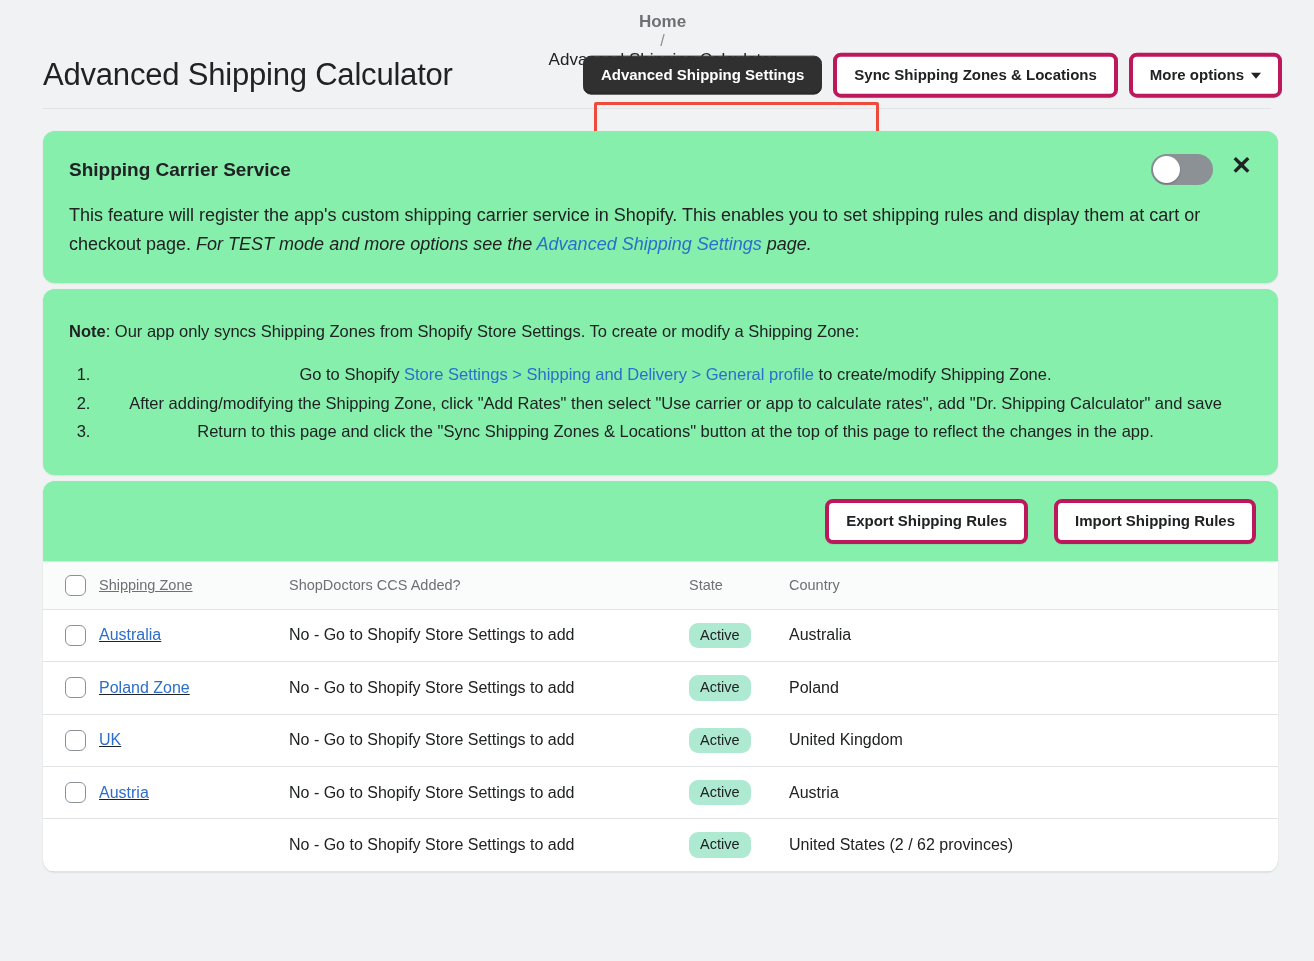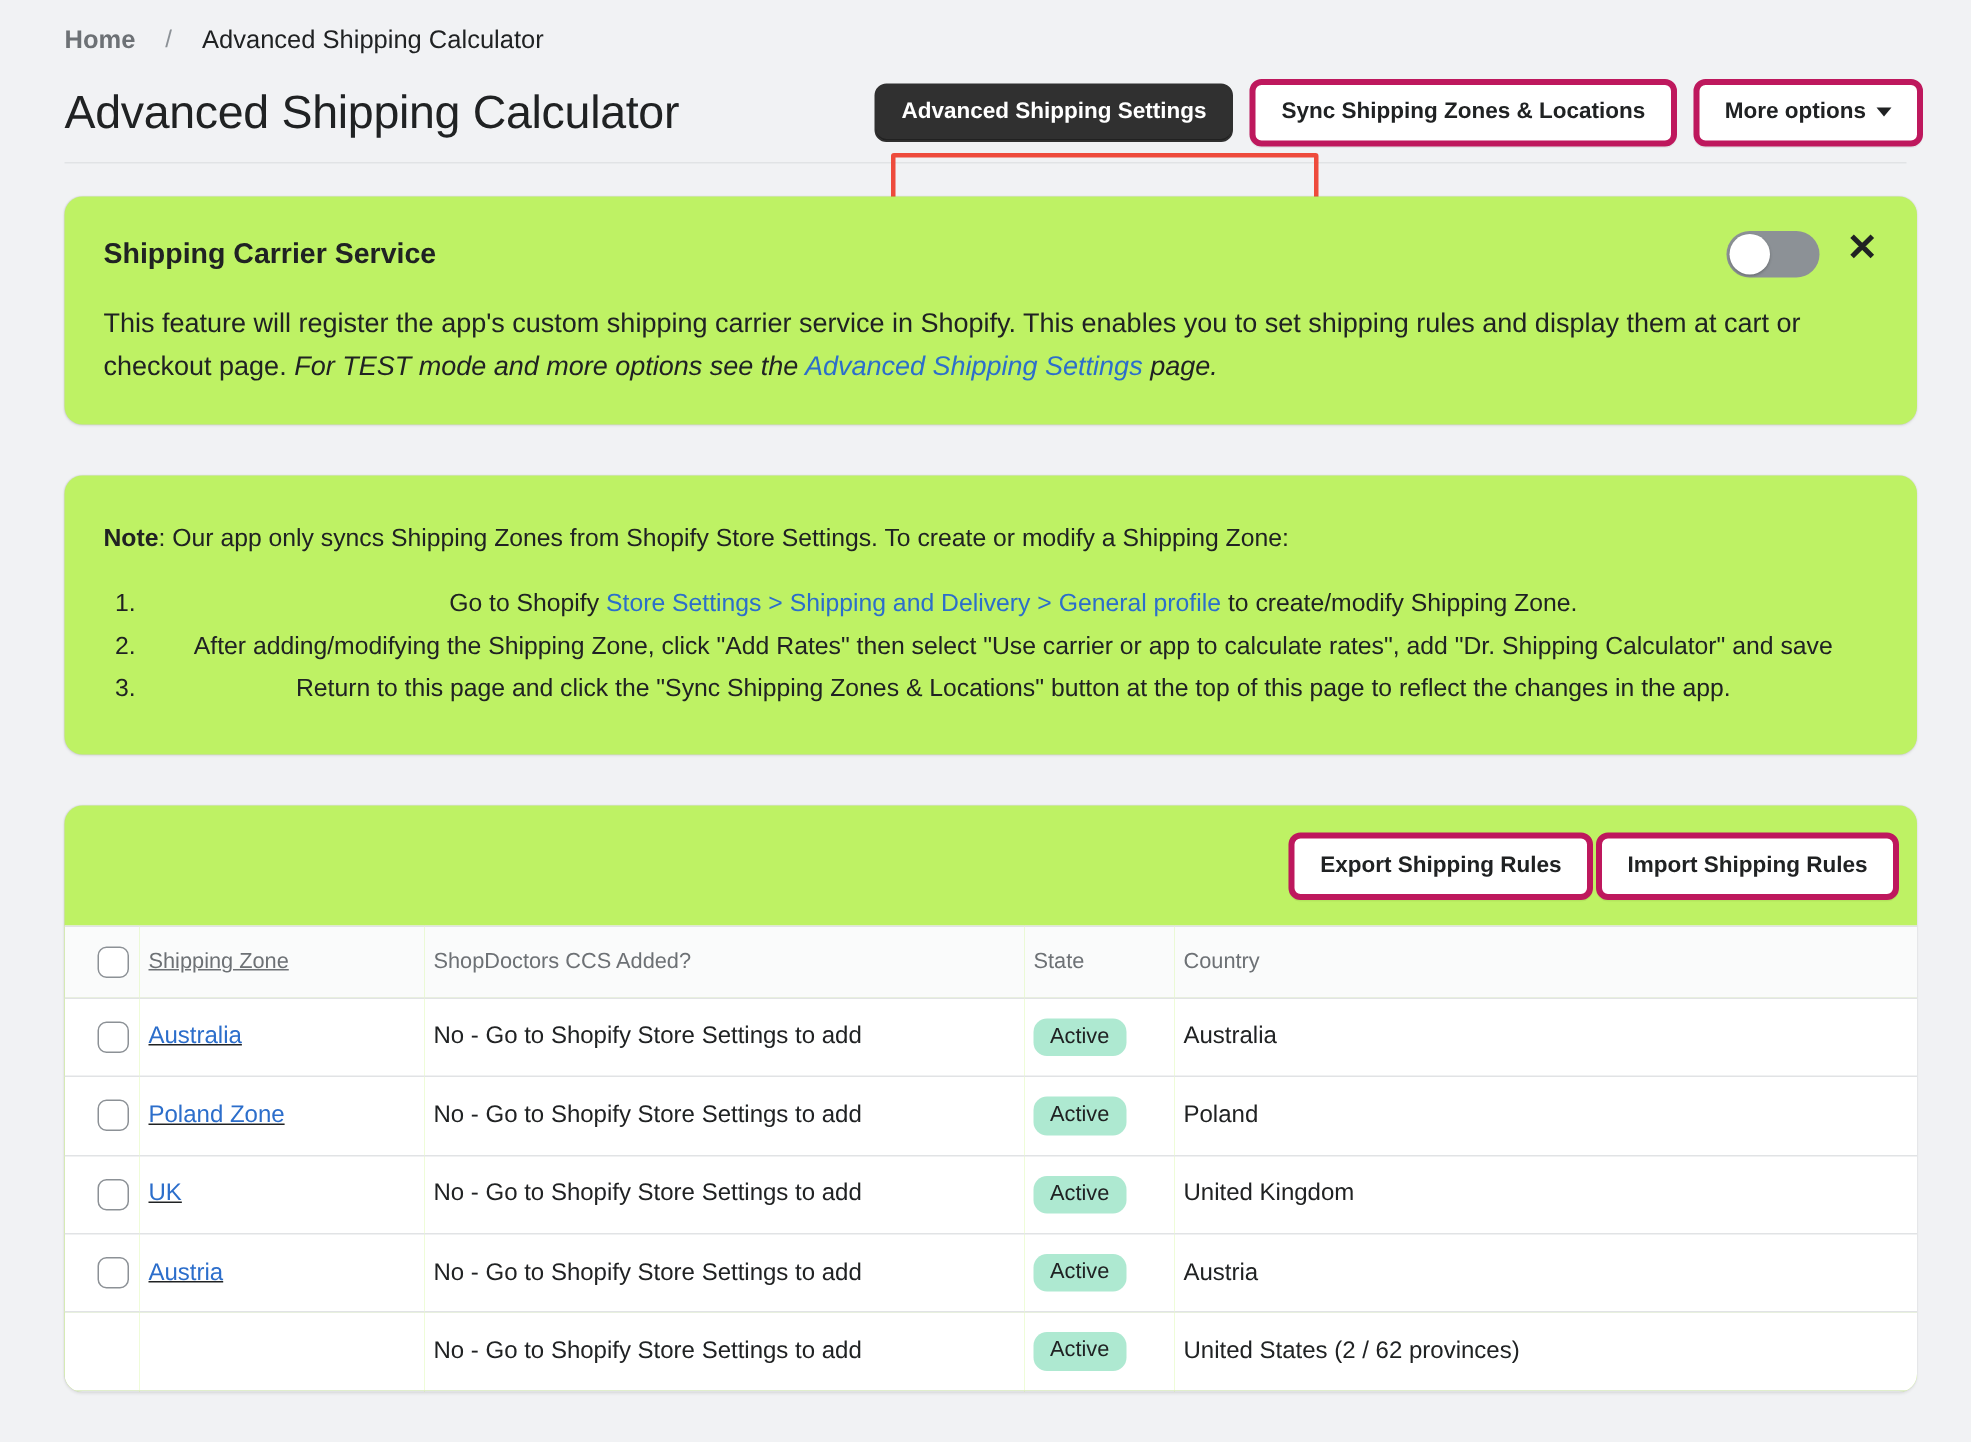--- a/index.html
+++ b/index.html
@@ -17,24 +17,25 @@
     width: 1314px;
     height: 961px;
     position: relative;
     padding: 0 32px;
   }
 
   
   .breadcrumb {
     display: flex;
     align-items: center;
-    gap: 20px;
+    gap: 0;
     padding: 12px 0 0 11px;
     font-size: 17px;
     height: 42px;
+    flex-direction: column;
   }
   .crumb-home {
     color: #6d7175;
     font-weight: 600;
     text-decoration: none;
     cursor: pointer;
   }
   .crumb-sep { color: #8c9196; font-size: 16px; }
   .crumb-current { color: #202223; font-size: 17px; }
 
@@ -105,24 +106,24 @@
   }
 
   .divider {
     height: 1px;
     background: #e1e3e5;
     margin: 0 11px;
   }
 
   
   .card {
-    background: #bef264;
+    background: #86efac;
     border-radius: 12px;
     box-shadow: 0 1px 2px rgba(0,0,0,0.07), 0 0 1px rgba(0,0,0,0.10);
-    margin: 0 0 34px 11px;
+    margin: 0 0 6px 11px;
     width: 1235px;
   }
 
   
   .carrier-card { margin-top: 22px; padding: 22px 26px 24px 26px; position: relative; }
   .carrier-head {
     display: flex;
     align-items: flex-start;
     justify-content: space-between;
   }
@@ -187,22 +188,22 @@
     color: #202223;
     text-align: center;
   }
   .rules-list li { margin-bottom: 2px; padding-left: 4px; }
 
   
   .table-card { padding: 18px 0 0 0; overflow: hidden; }
   .table-actions {
     display: flex;
     justify-content: flex-end;
-    gap: 2px;
-    padding: 0 12px 17px 22px;
+    gap: 26px;
+    padding: 0 22px 17px 22px;
   }
   table { width: 100%; border-collapse: collapse; }
   thead th {
     background: #fafbfb;
     font-size: 14.5px;
     font-weight: 400;
     color: #6d7175;
     text-align: left;
     padding: 13px 6px;
     border-bottom: 1px solid #e1e3e5;

